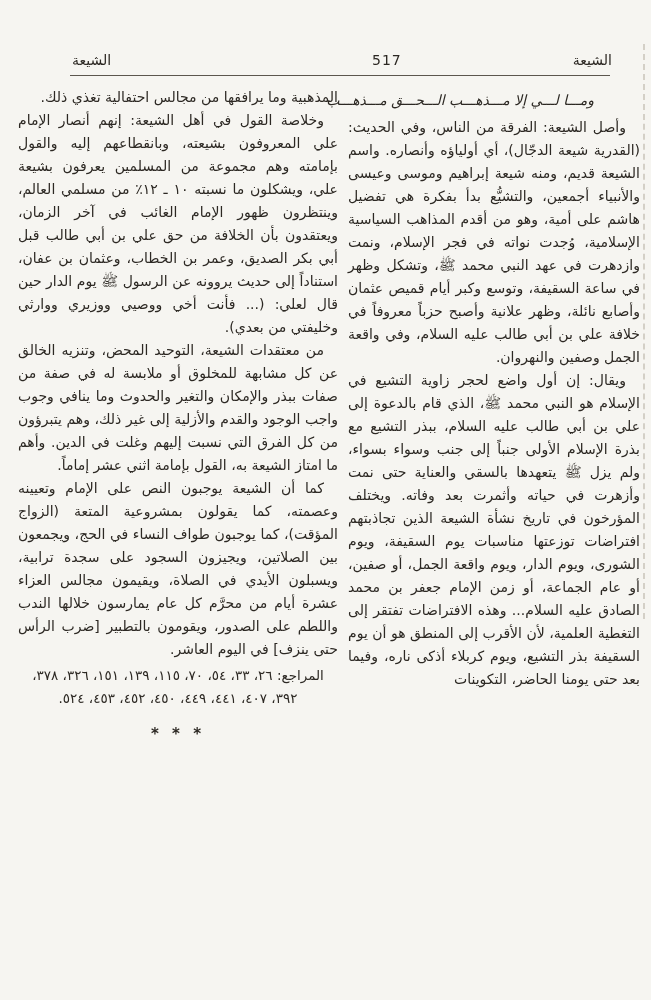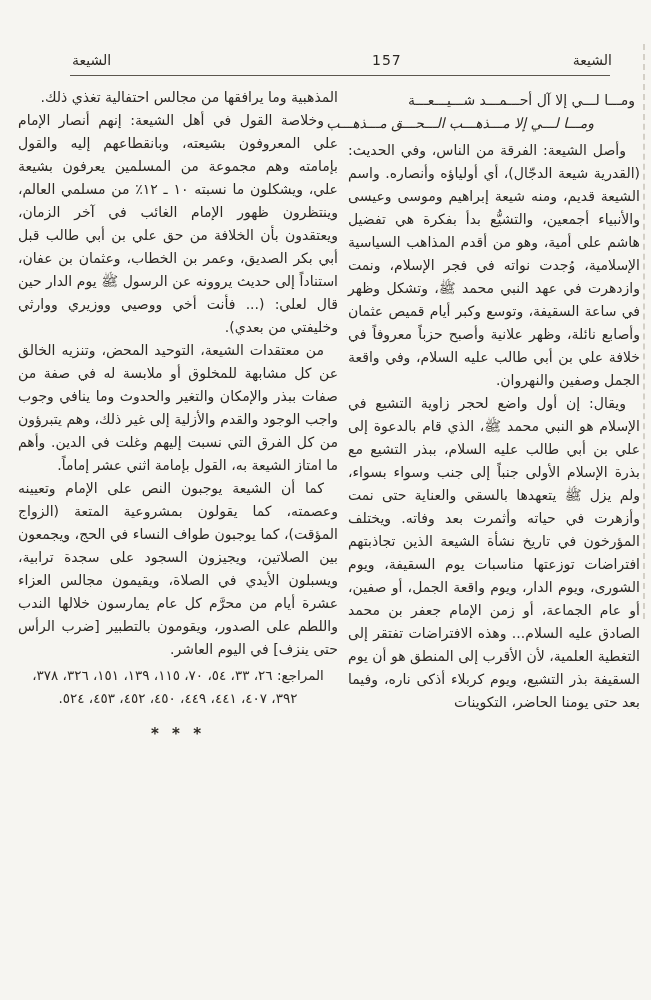--- a/index.html
+++ b/index.html
@@ -55,32 +55,31 @@
     direction:ltr;
   }
 </style>
 </head>
 <body>
 
 <div class="page">
 
   <header class="pageheader">
     <span class="ht ht-right">الشيعة</span>
-    <span class="ht ht-center">157</span>
+    <span class="ht ht-center">517</span>
     <span class="ht ht-left">الشيعة</span>
   </header>
 
   <div class="rule"></div>
   <div class="edge-line"></div>
 
   <main class="columns">
 
     <section class="col col-first">
       <div class="poem">
-        <div class="v1">ومـــا لـــي إلا آل أحـــمـــد شـــيـــعـــة</div>
         <div class="v2">ومـــا لـــي إلا مـــذهـــب الـــحـــق مـــذهـــب</div>
       </div>
       <p class="para indent">وأصل الشيعة: الفرقة من الناس، وفي الحديث: (القدرية شيعة الدجّال)، أي أولياؤه وأنصاره. واسم الشيعة قديم، ومنه شيعة إبراهيم وموسى وعيسى والأنبياء أجمعين، والتشيُّع بدأ بفكرة هي تفضيل هاشم على أمية، وهو من أقدم المذاهب السياسية الإسلامية، وُجدت نواته في فجر الإسلام، ونمت وازدهرت في عهد النبي محمد ﷺ، وتشكل وظهر في ساعة السقيفة، وتوسع وكبر أيام قميص عثمان وأصابع نائلة، وظهر علانية وأصبح حزباً معروفاً في خلافة علي بن أبي طالب عليه السلام، وفي واقعة الجمل وصفين والنهروان.</p>
       <p class="para indent">ويقال: إن أول واضع لحجر زاوية التشيع في الإسلام هو النبي محمد ﷺ، الذي قام بالدعوة إلى علي بن أبي طالب عليه السلام، ببذر التشيع مع بذرة الإسلام الأولى جنباً إلى جنب وسواء بسواء، ولم يزل ﷺ يتعهدها بالسقي والعناية حتى نمت وأزهرت في حياته وأثمرت بعد وفاته. ويختلف المؤرخون في تاريخ نشأة الشيعة الذين تجاذبتهم افتراضات توزعتها مناسبات يوم السقيفة، ويوم الشورى، ويوم الدار، ويوم واقعة الجمل، أو صفين، أو عام الجماعة، أو زمن الإمام جعفر بن محمد الصادق عليه السلام... وهذه الافتراضات تفتقر إلى التغطية العلمية، لأن الأقرب إلى المنطق هو أن يوم السقيفة بذر التشيع، ويوم كربلاء أذكى ناره، وفيما بعد حتى يومنا الحاضر، التكوينات</p>
     </section>
 
     <section class="col col-second">
       <p class="para no-indent">المذهبية وما يرافقها من مجالس احتفالية تغذي ذلك.</p>
       <p class="para indent">وخلاصة القول في أهل الشيعة: إنهم أنصار الإمام علي المعروفون بشيعته، وبانقطاعهم إليه والقول بإمامته وهم مجموعة من المسلمين يعرفون بشيعة علي، ويشكلون ما نسبته ١٠ ـ ١٢٪ من مسلمي العالم، وينتظرون ظهور الإمام الغائب في آخر الزمان، ويعتقدون بأن الخلافة من حق علي بن أبي طالب قبل أبي بكر الصديق، وعمر بن الخطاب، وعثمان بن عفان، استناداً إلى حديث يروونه عن الرسول ﷺ يوم الدار حين قال لعلي: (... فأنت أخي ووصيي ووزيري ووارثي وخليفتي من بعدي).</p>
       <p class="para indent">من معتقدات الشيعة، التوحيد المحض، وتنزيه الخالق عن كل مشابهة للمخلوق أو ملابسة له في صفة من صفات ببذر والإمكان والتغير والحدوث وما ينافي وجوب واجب الوجود والقدم والأزلية إلى غير ذلك، وهم يتبرؤون من كل الفرق التي نسبت إليهم وغلت في الدين. وأهم ما امتاز الشيعة به، القول بإمامة اثني عشر إماماً.</p>

